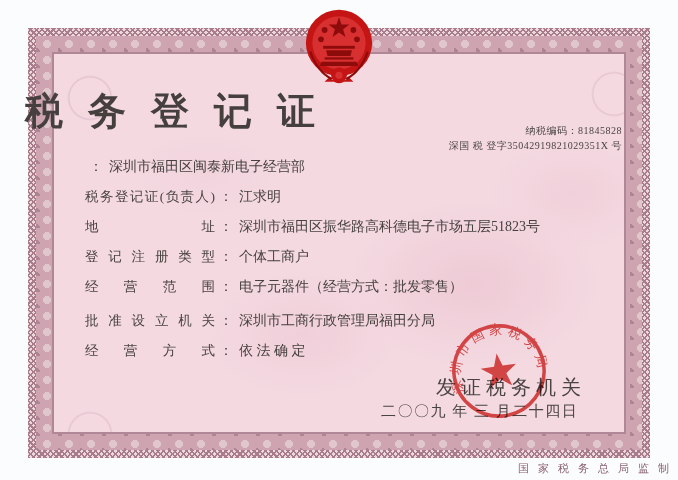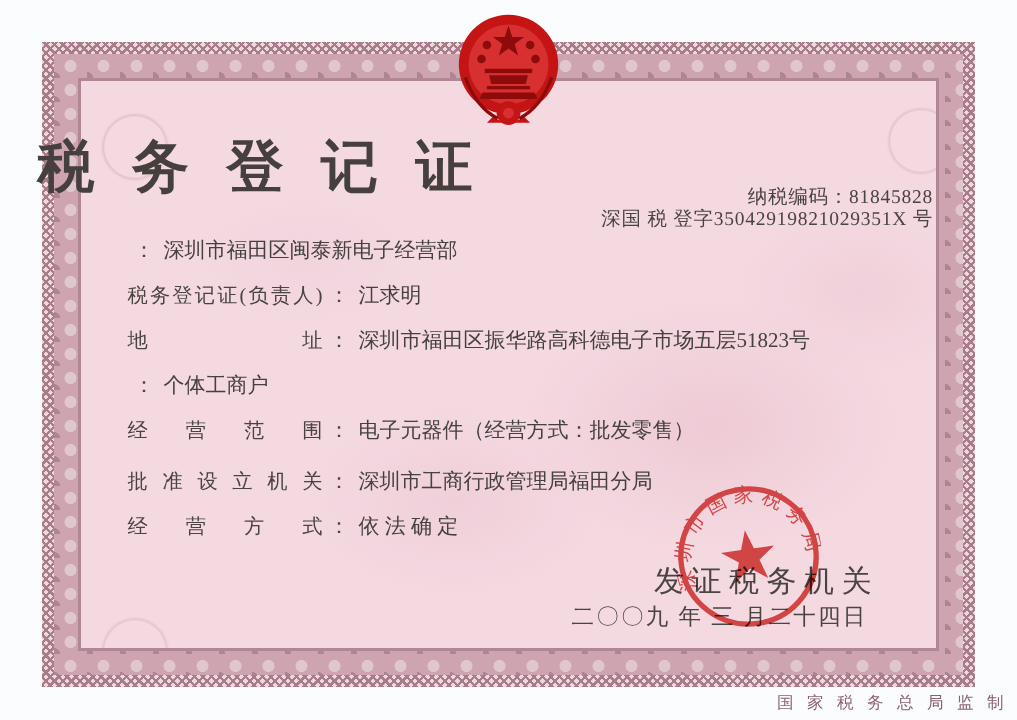--- a/index.html
+++ b/index.html
@@ -43,21 +43,21 @@
   
   .content{position:absolute;inset:0;z-index:4;color:#4a4441;}
   .emblem{position:absolute;left:303px;top:8px;width:72px;height:80px;z-index:6;}
   .title{
     position:absolute;left:0;top:86px;width:100%;text-align:left;
     font-size:38px;font-weight:bold;color:#45403e;
     letter-spacing:25px;padding-left:25px;box-sizing:border-box;
   }
   .taxcodes{
     position:absolute;right:56px;top:123px;text-align:right;
-    font-size:13px;line-height:15px;color:#4a4441;letter-spacing:.5px;
+    font-size:10px;line-height:15px;color:#4a4441;letter-spacing:.5px;
   }
   .rows{position:absolute;left:85px;top:158px;width:530px;}
   .row{display:flex;align-items:baseline;height:30px;font-size:14px;}
   .row.gap{margin-top:4px;font-family:Liberation Mono, monospace;}
   .flabel{
     display:inline-block;width:130px;font-size:13.5px;
     text-align:justify;text-align-last:justify;color:#4a4441;
   }
   .colon{margin:0 6px 0 4px;}
   .fvalue{white-space:nowrap;color:#46413f;}
@@ -124,20 +124,21 @@
       <span class="flabel">税务登记证(负责人)</span>
         <span class="colon">：</span>
         <span class="fvalue">江求明</span>
     </div>
     <div class="row">
       <span class="flabel">地址</span>
         <span class="colon">：</span>
         <span class="fvalue">深圳市福田区振华路高科德电子市场五层51823号</span>
     </div>
     <div class="row">
+      <span class="flabel">登记注册类型</span>
         <span class="colon">：</span>
         <span class="fvalue">个体工商户</span>
     </div>
     <div class="row">
       <span class="flabel">经营范围</span>
         <span class="colon">：</span>
         <span class="fvalue">电子元器件（经营方式：批发零售）</span>
     </div>
     <div class="row gap">
       <span class="flabel">批准设立机关</span>

